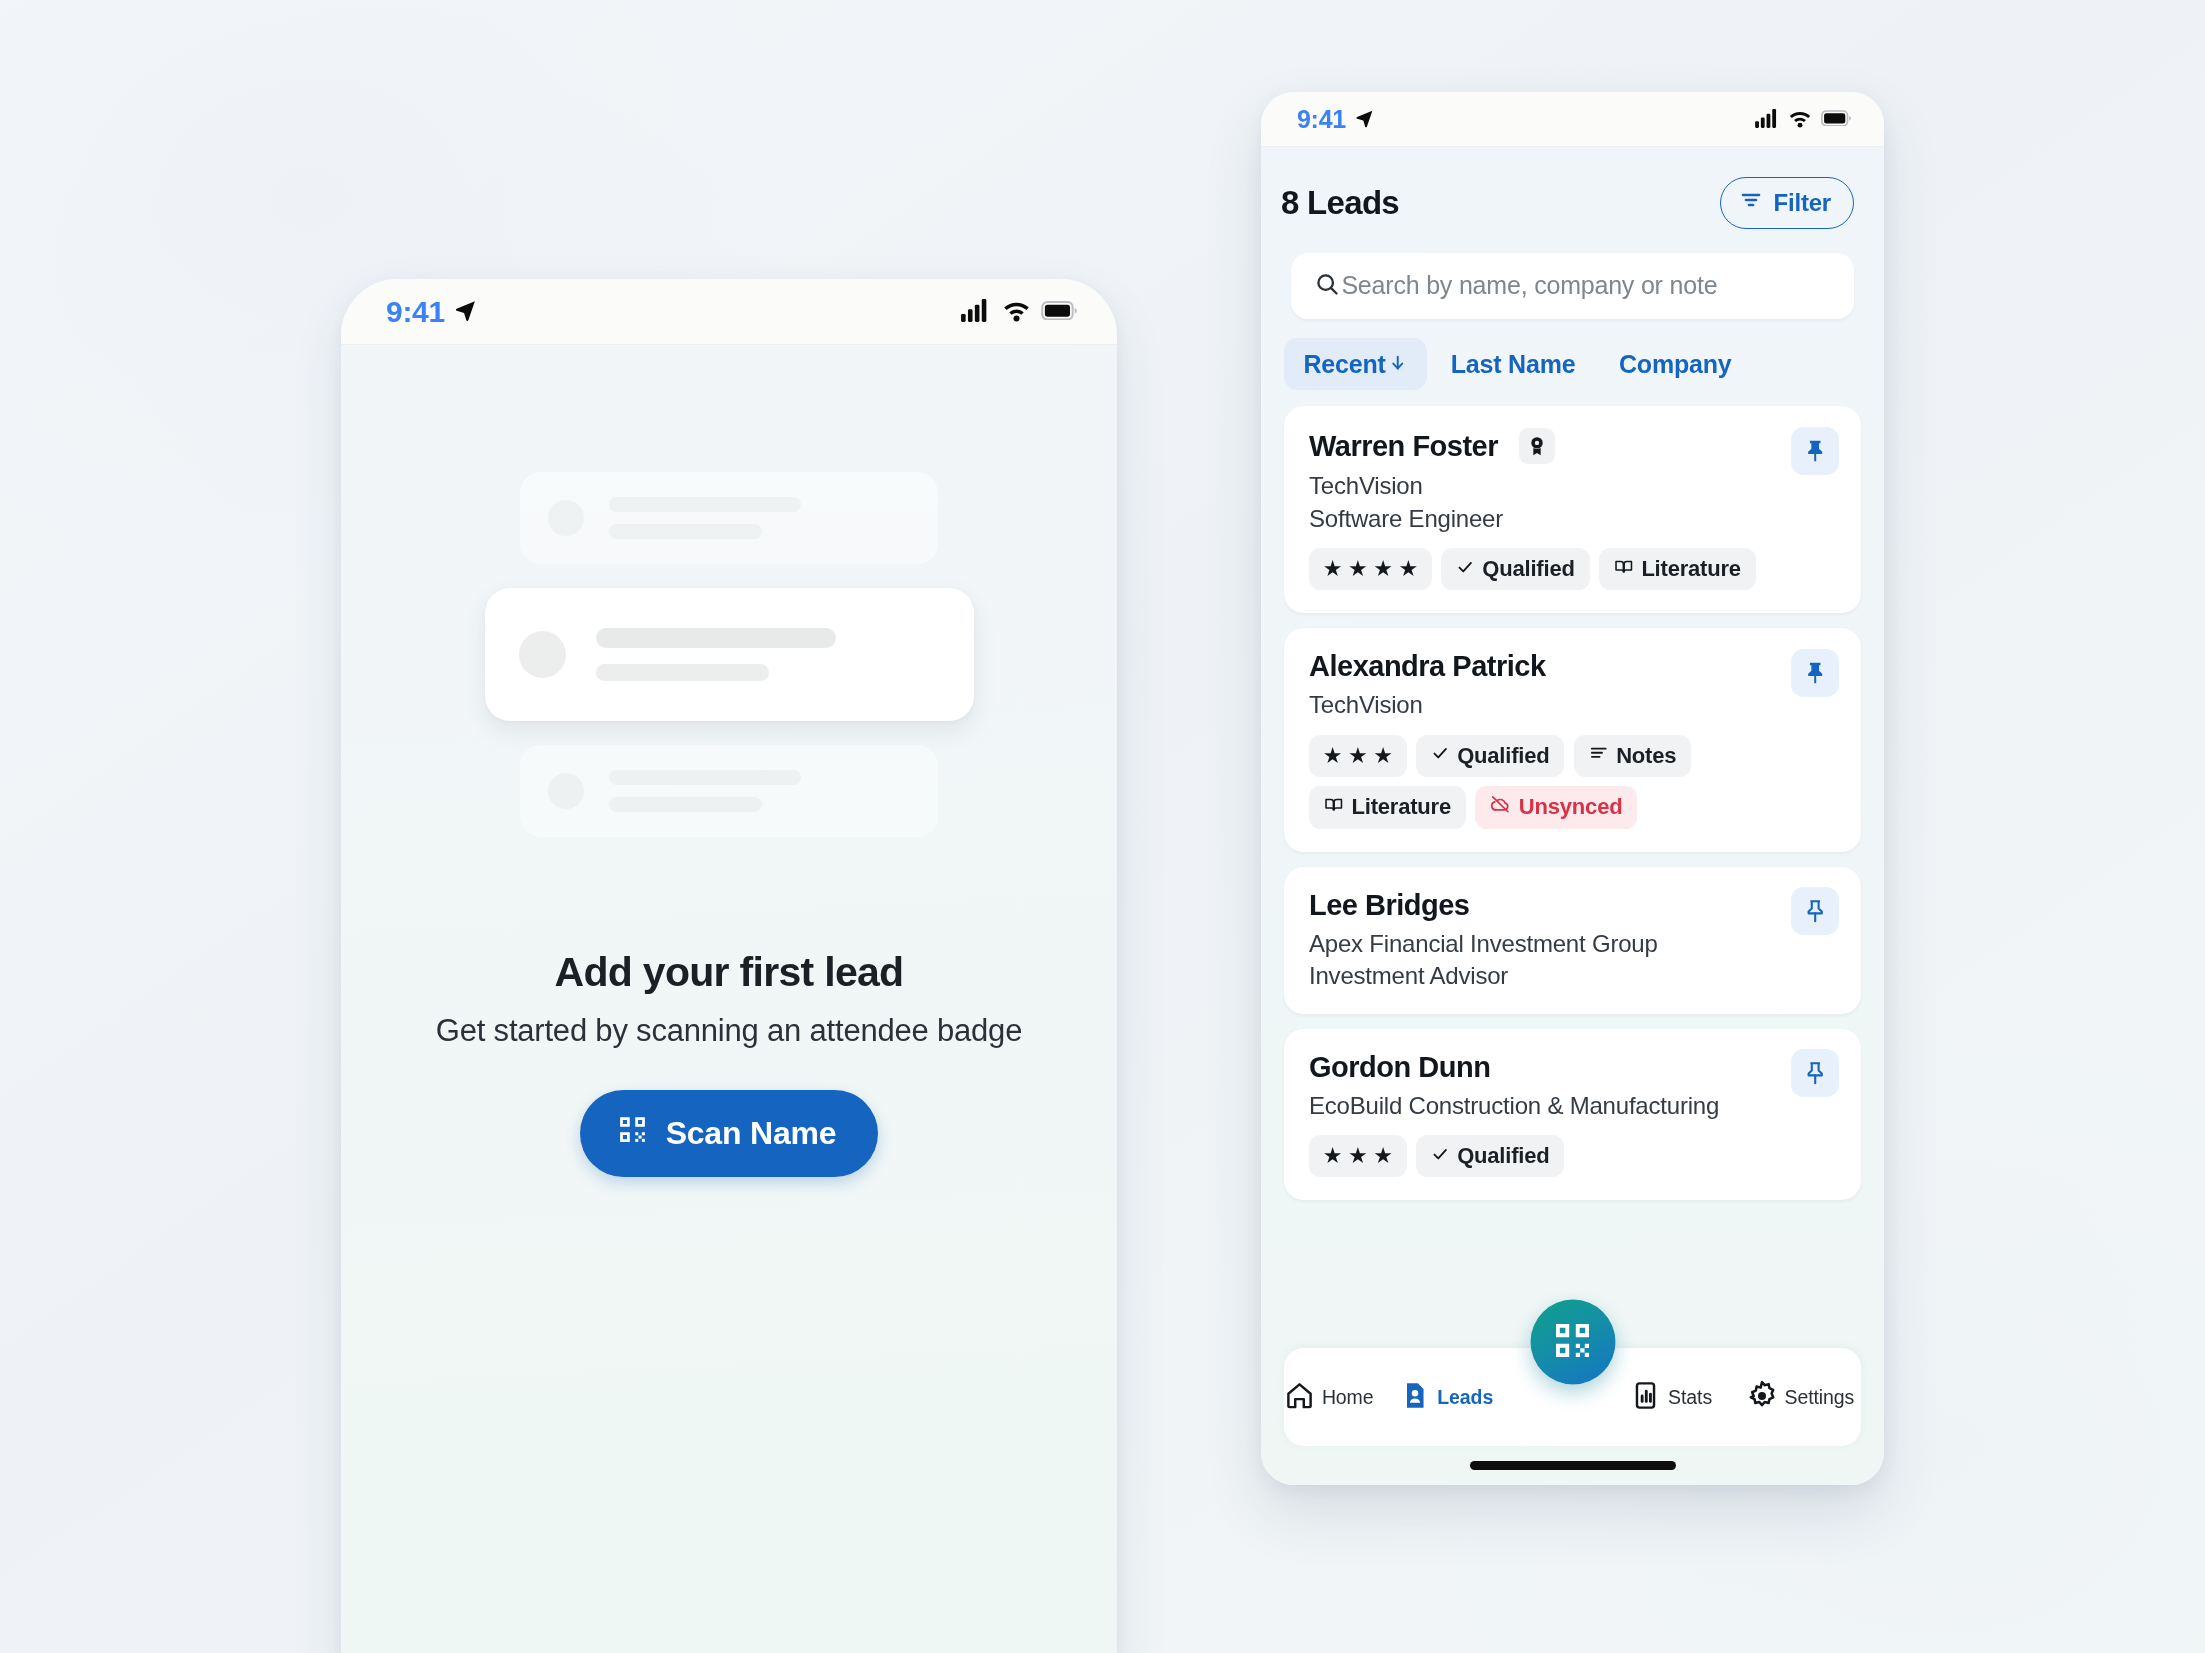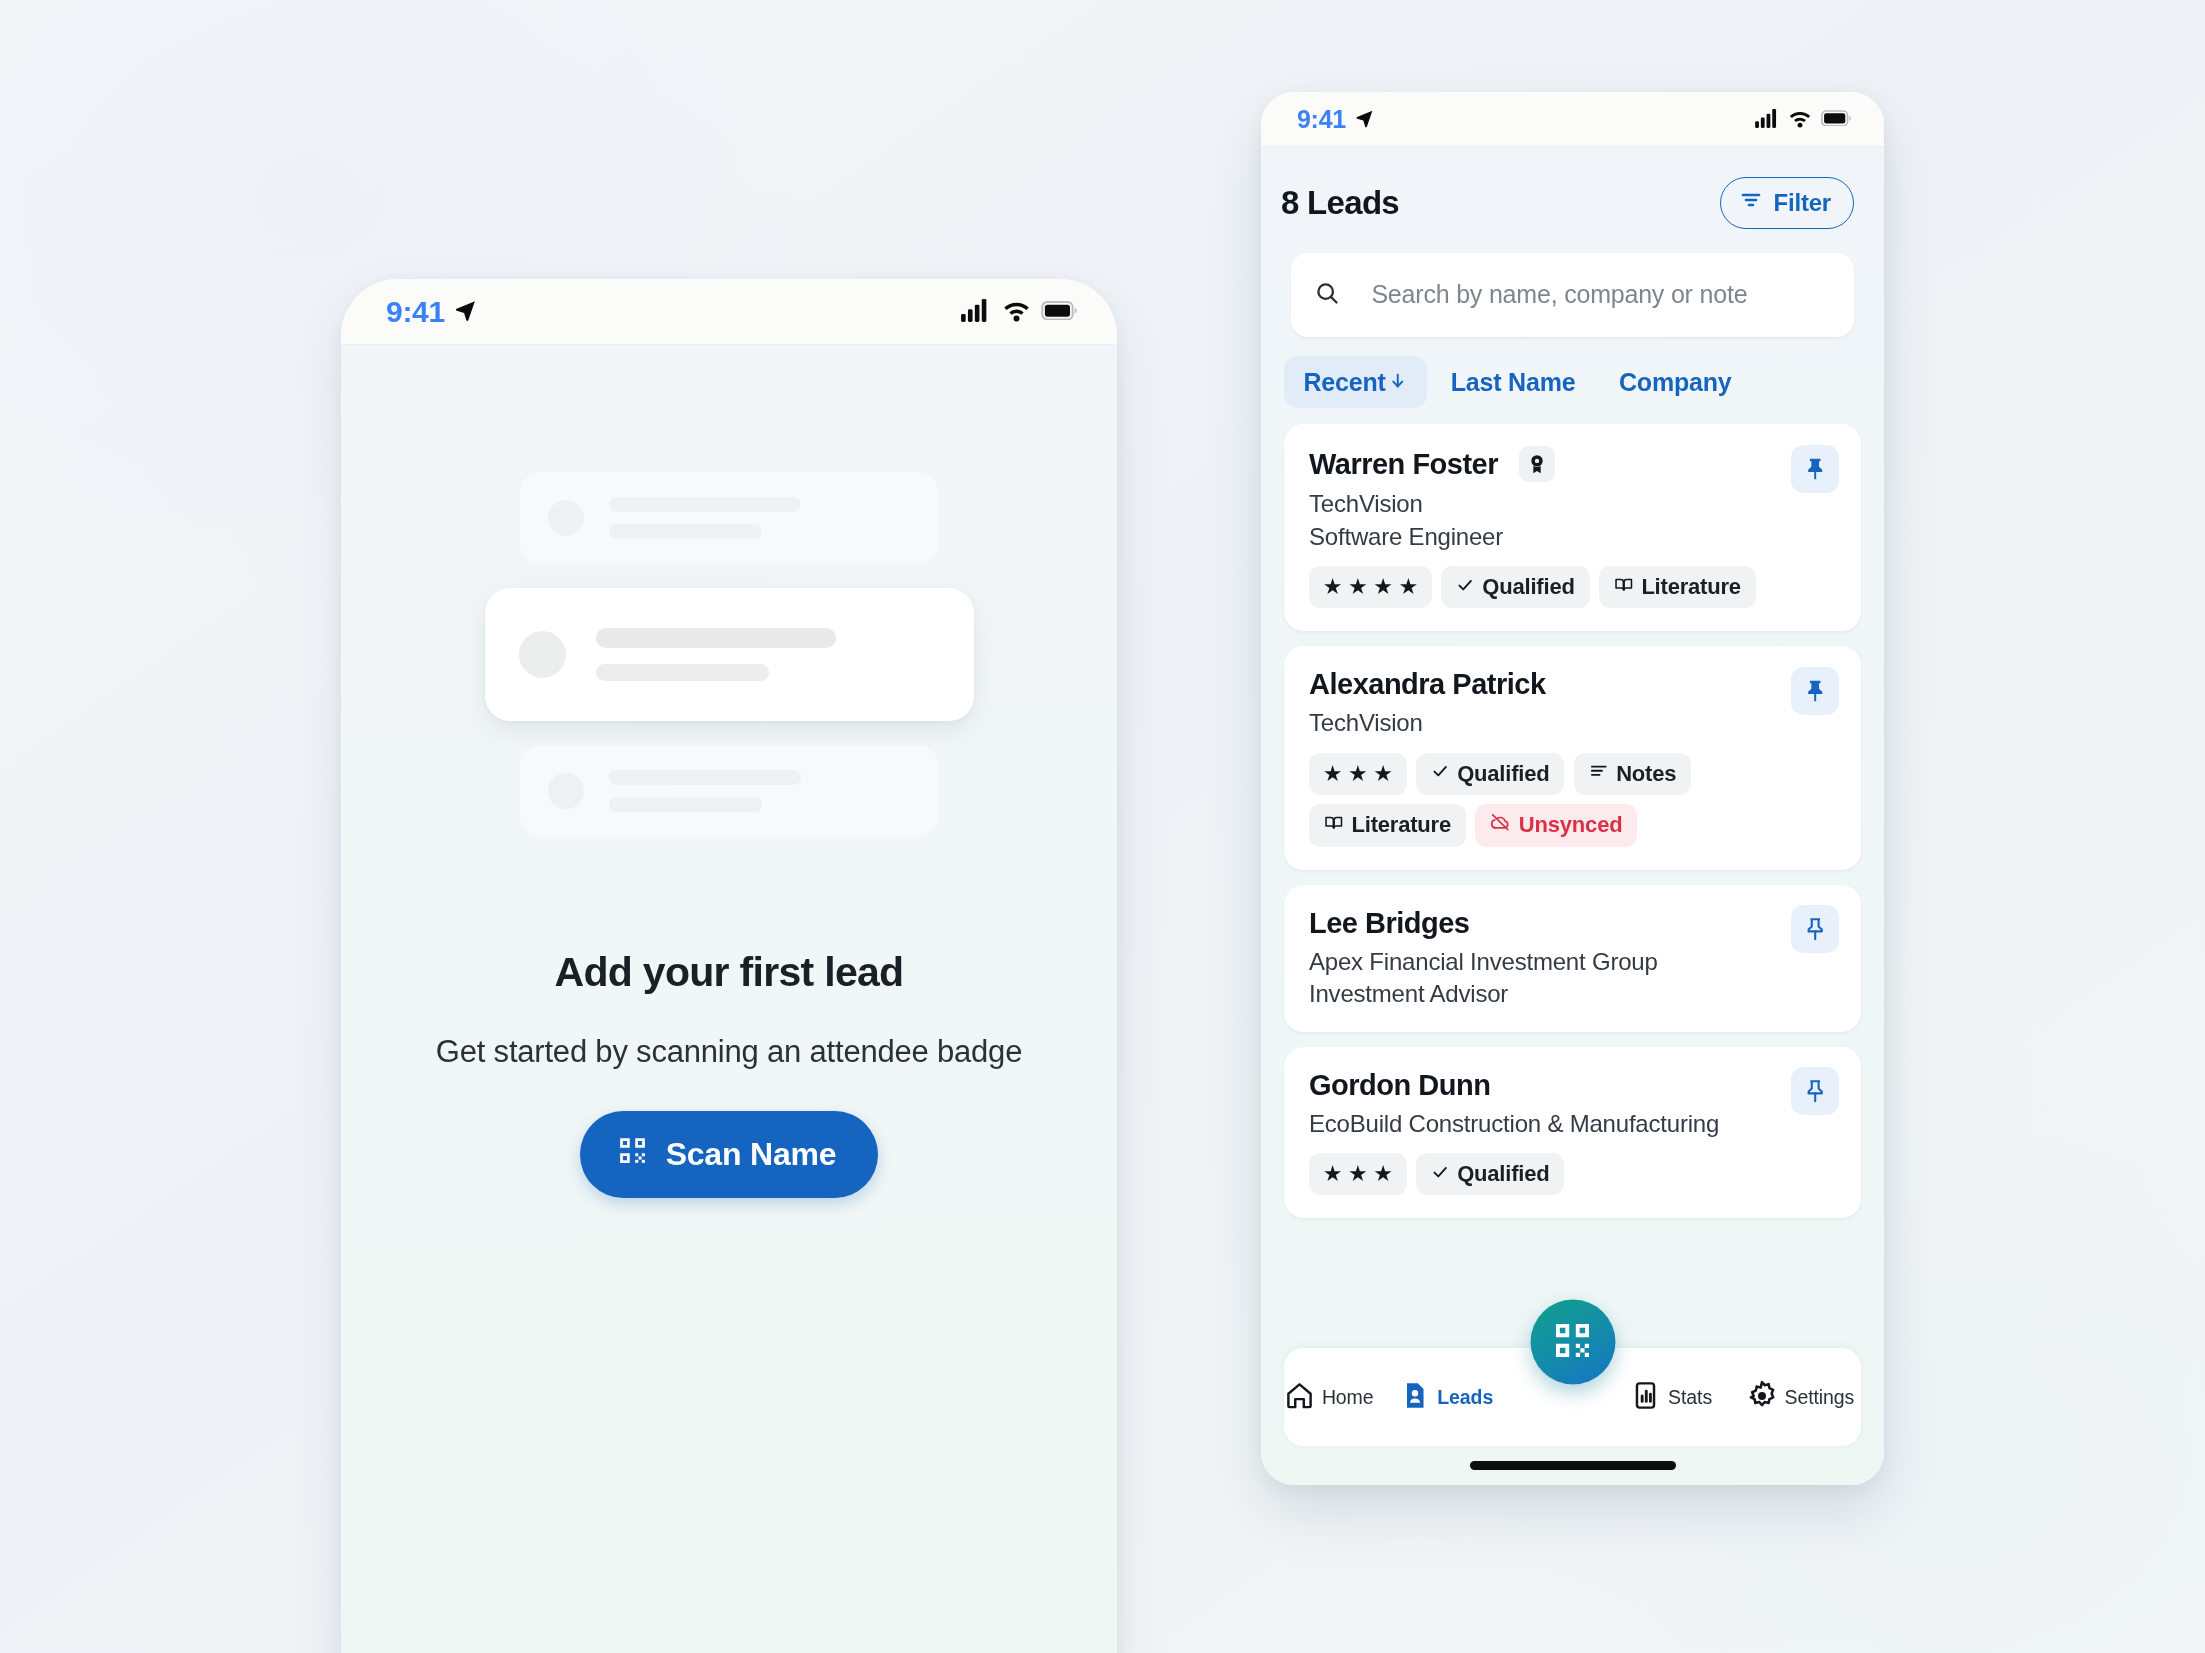--- a/index.html
+++ b/index.html
@@ -133,21 +133,21 @@
   .skel-card.hero .skel-line.l2 { width: 173px; height: 17px; }
 
   .empty-title {
     margin-top: 112px;
     font-size: 41px;
     font-weight: 700;
     color: #1b2026;
     letter-spacing: -0.7px;
   }
   .empty-sub {
-    margin-top: 38px;
+    margin-top: 17px;
     font-size: 31px;
     color: #2b3139;
     font-weight: 400;
     letter-spacing: -0.2px;
   }
   .scan-btn {
     margin-top: 41px;
     display: flex;
     align-items: center;
     gap: 17px;
@@ -194,24 +194,24 @@
     font-weight: 700;
     letter-spacing: -0.2px;
     font-family: inherit;
     cursor: pointer;
   }
 
   .search-wrap {
     margin: 24px 30px 0 30px;
     background: #ffffff;
     border-radius: 17px;
-    height: 84px;
-    display: flex;
-    align-items: center;
-    gap: 31px;
+    height: 66px;
+    display: flex;
+    align-items: center;
+    gap: 1px;
     padding: 0 23px;
     box-shadow: 0 1.1px 2.9px rgba(40,60,90,0.05);
   }
   .search-input {
     border: none;
     outline: none;
     background: transparent;
     font-family: inherit;
     font-size: 25px;
     color: #1b2026;

